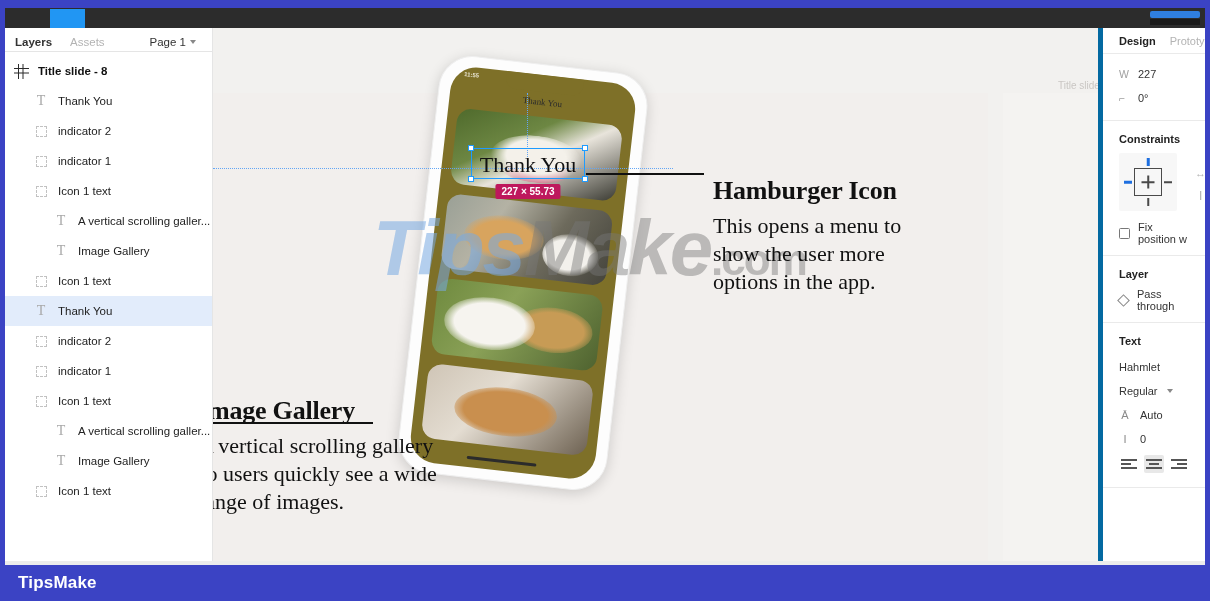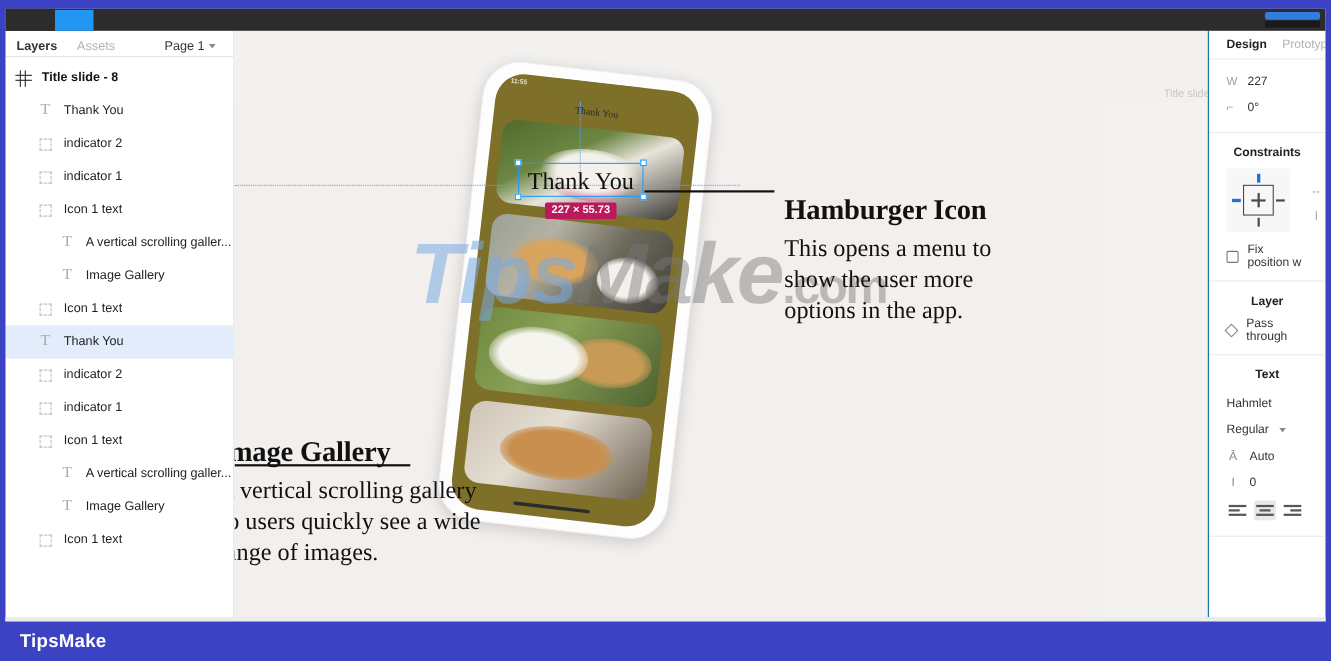--- a/index.html
+++ b/index.html
@@ -261,36 +261,36 @@
     font-family:"Liberation Sans", sans-serif;
     white-space:nowrap; pointer-events:none; letter-spacing:-2px;
   }
   .wm-tips { color:rgba(120,170,225,.55); }
   .wm-make { color:rgba(120,120,120,.45); }
   .wm-com  { color:rgba(120,120,120,.45); font-size:44px; font-style:normal;margin-top:12px; }
 
   
   .right-panel {
     position:absolute; left:1098px; top:28px; width:107px; height:537px;
-    background:#fff; border-left:1px solid #0369a1; z-index:20; overflow:hidden;
+    background:#fff; border-left:5px solid #0369a1; z-index:20; overflow:hidden;
   }
   .rp-tabs {
     display:flex; align-items:center; gap:14px; height:26px;
     padding:0 16px; border-bottom:1px solid #eaeaea;
   }
   .rp-tab { font-size:11px; font-weight:bold; color:#222; }
   .rp-tab.inactive { color:#b3b3b3; font-weight:normal; }
   .rp-sect { border-bottom:1px solid #eaeaea; padding:8px 0 10px 0; }
   .rp-row {
     display:flex; align-items:center; gap:9px; height:24px; padding:0 16px;
     font-size:11px; color:#333;
   }
   .rp-lbl { color:#a0a0a0; font-size:10.5px; width:10px; flex:0 0 10px; }
   .rp-head {
-    font-size:11px; font-weight:bold; color:#222; padding:4px 16px 8px 16px;text-align:center;
+    font-size:11px; font-weight:bold; color:#222; padding:4px 16px 8px 16px;
   }
   .constraints-box {
     margin:0 16px; width:58px; height:58px; background:#f7f7f7;
     position:relative; border-radius:2px;
   }
   .cb-square {
     position:absolute; left:50%; top:50%; transform:translate(-50%,-50%);
     width:28px; height:28px; border:1.4px solid #4a4a4a;
   }
   .cb-plus-h{ position:absolute; left:50%; top:50%; transform:translate(-50%,-50%);

